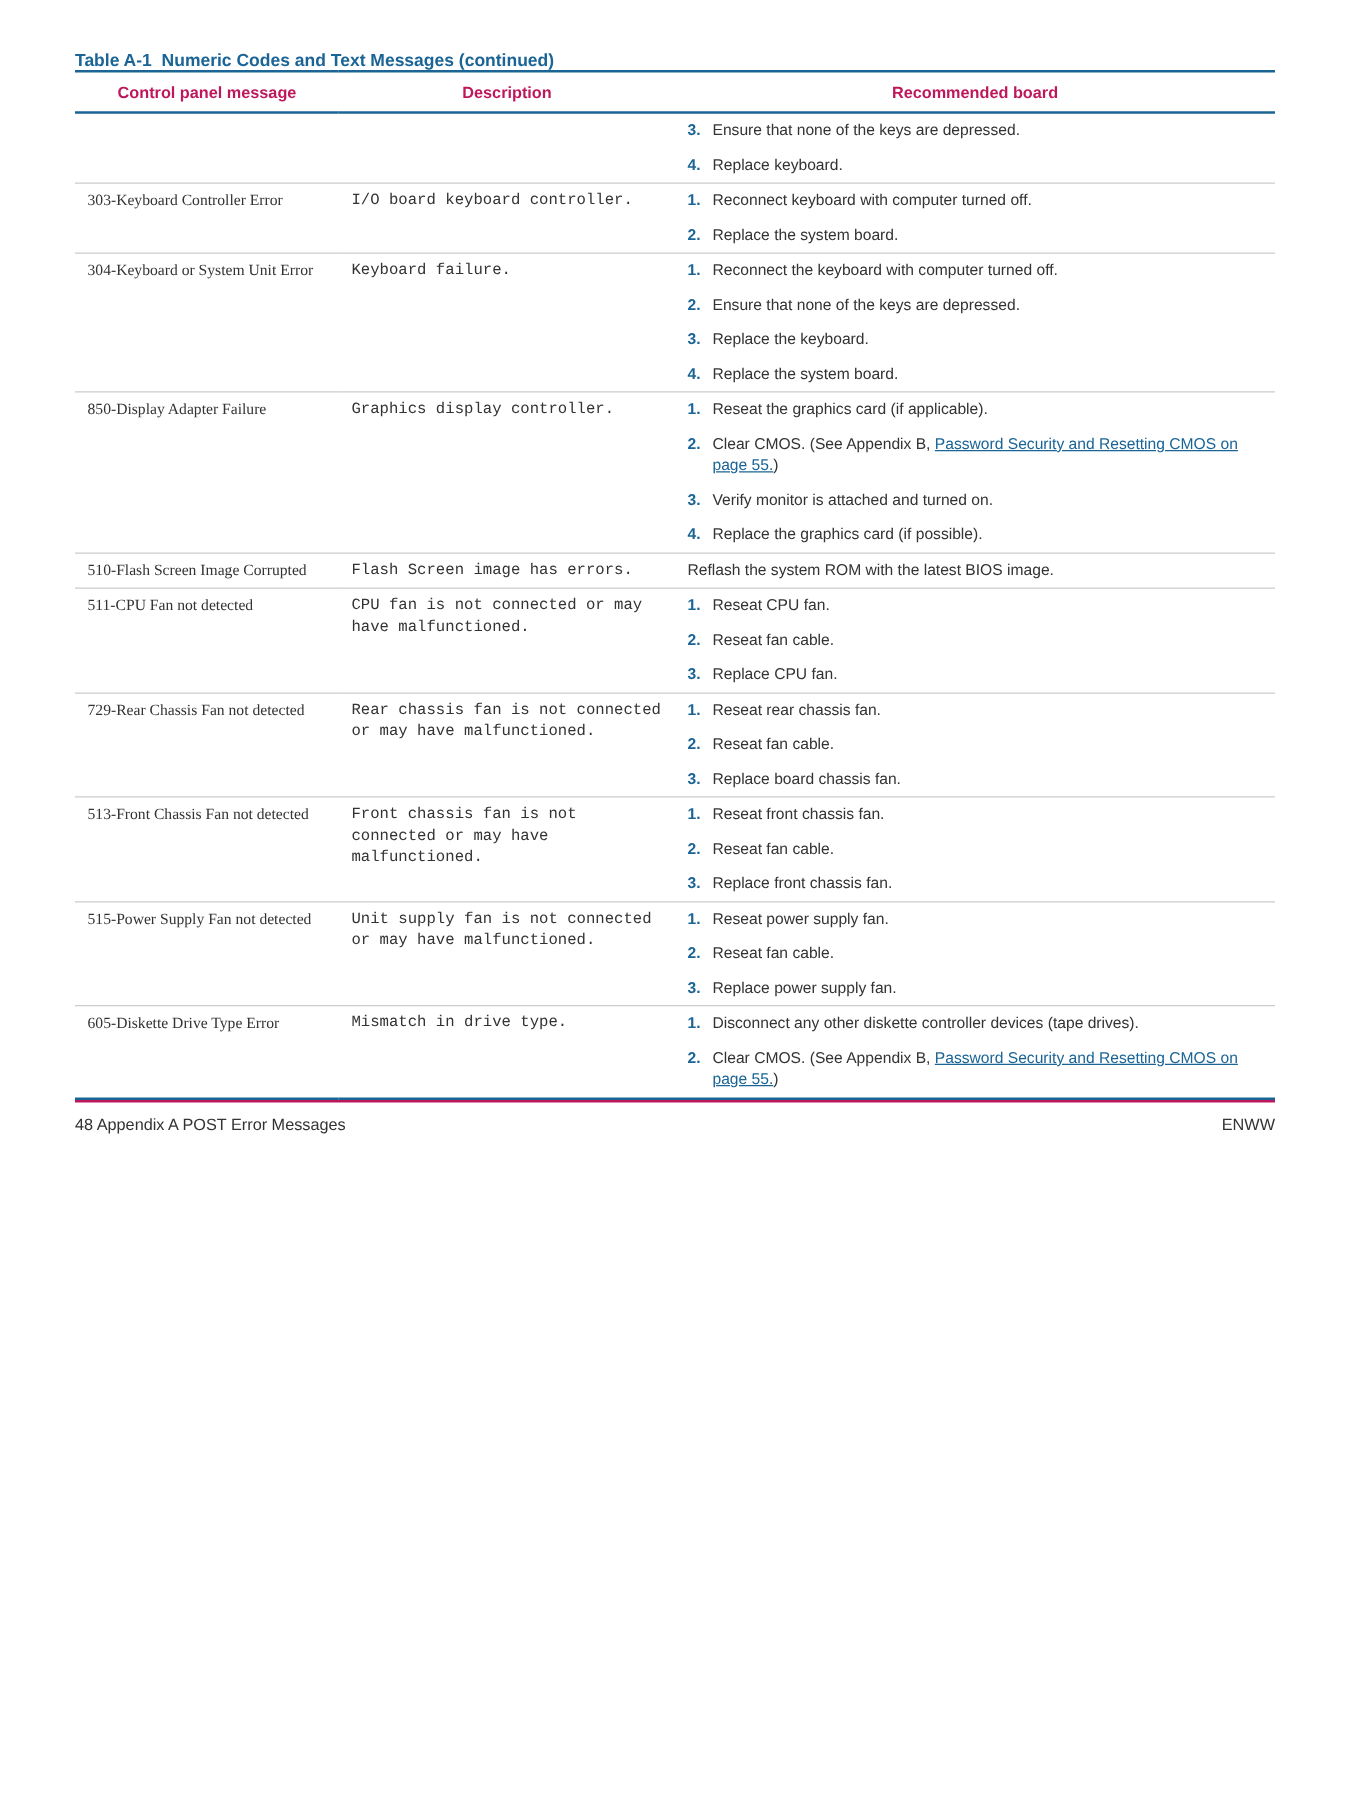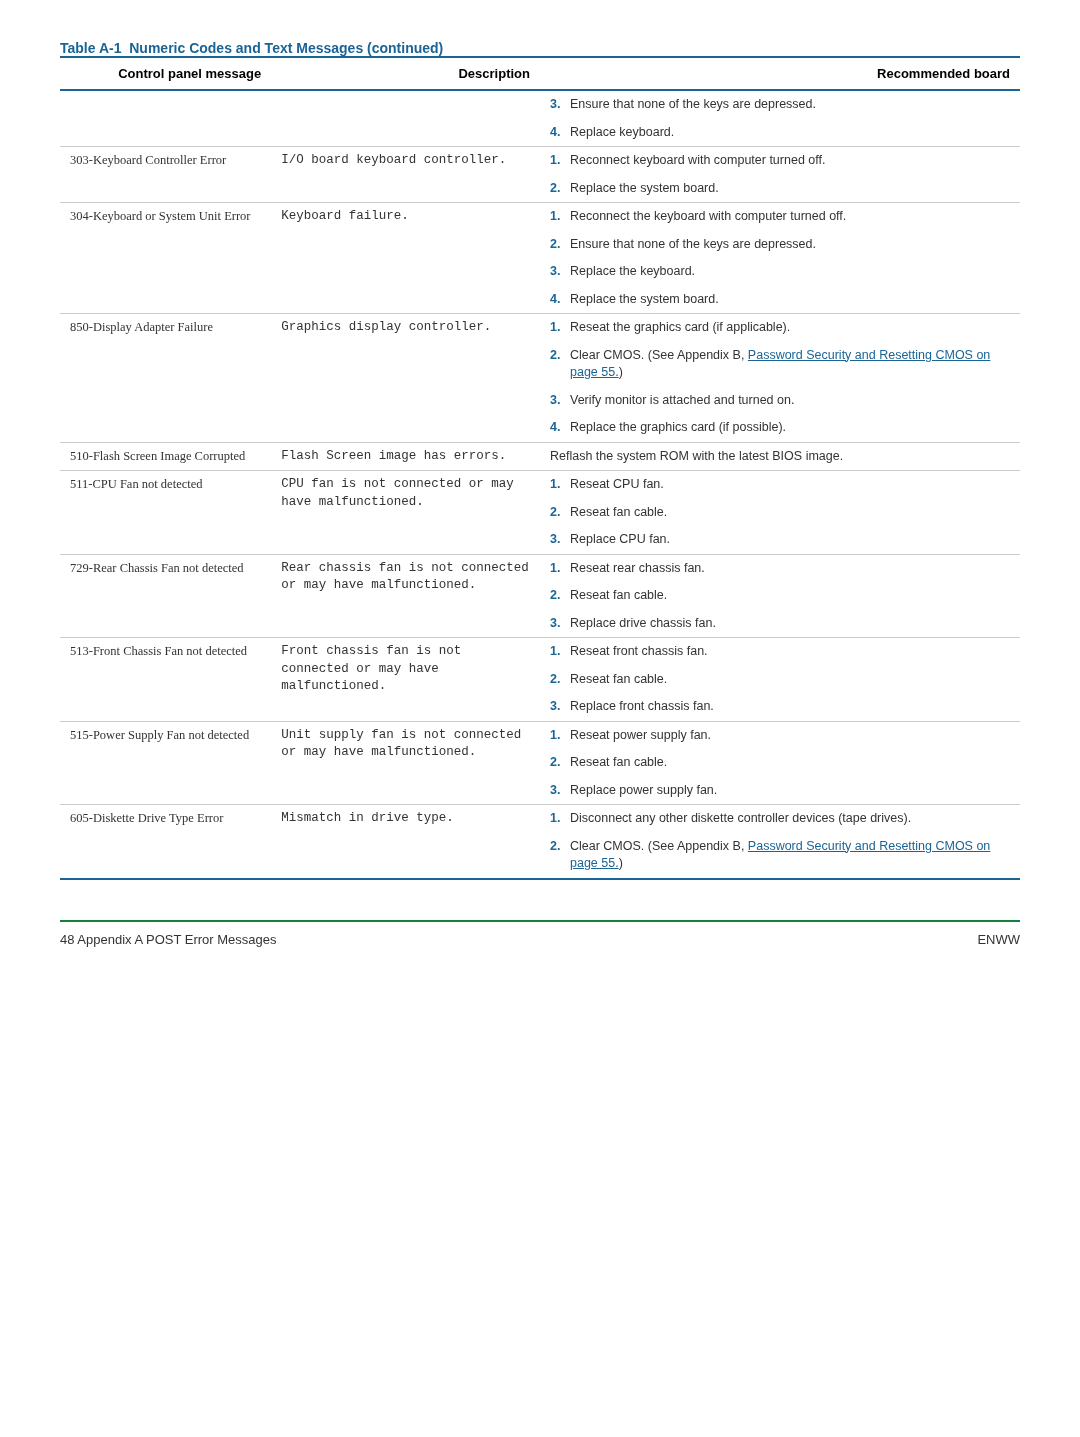--- a/index.html
+++ b/index.html
@@ -21,25 +21,25 @@
     table {
       width: 100%;
       border-collapse: collapse;
       margin-top: 0;
     }
     thead tr {
       border-top: 2px solid #1a6496;
       border-bottom: 2px solid #1a6496;
     }
     thead th {
-      color: #000000;
+      color: #be185d;
       font-weight: bold;
       font-size: 13px;
       padding: 8px 10px;
-      text-align: right;
+      text-align: center;
       vertical-align: bottom;
     }
     tbody tr {
       border-bottom: 1px solid #ccc;
     }
     tbody tr.no-border {
       border-bottom: none;
     }
     tbody tr.thick-border-bottom {
       border-bottom: 2px solid #1a6496;
@@ -63,24 +63,23 @@
       font-weight: bold;
       min-width: 14px;
     }
     a.link {
       color: #1a6496;
       text-decoration: underline;
     }
     .footer {
       display: flex;
       justify-content: space-between;
-      margin-top: 40px;
       font-size: 13px;
       color: #333;
-      border-top: 2px solid #15803d;
+      border-top: 2px solid #be185d;
       padding-top: 10px;
     }
     .table-header-row {
       border-top: 2px solid #1a6496;
       border-bottom: 2px solid #1a6496;
     }
   </style>
 </head>
 <body>
 
@@ -247,21 +246,21 @@
           <div class="num-item">
             <span class="num">2.</span>
             <span>Reseat fan cable.</span>
           </div>
         </td>
       </tr>
       <tr>
         <td class="col3">
           <div class="num-item">
             <span class="num">3.</span>
-            <span>Replace drive chassis fan.</span>
+            <span>Replace board chassis fan.</span>
           </div>
         </td>
       </tr>
       <tr class="no-border">
         <td class="col1" rowspan="3">513-Front Chassis Fan not detected</td>
         <td class="col2" rowspan="3">Front chassis fan is not connected or may have malfunctioned.</td>
         <td class="col3">
           <div class="num-item">
             <span class="num">1.</span>
             <span>Reseat front chassis fan.</span>

